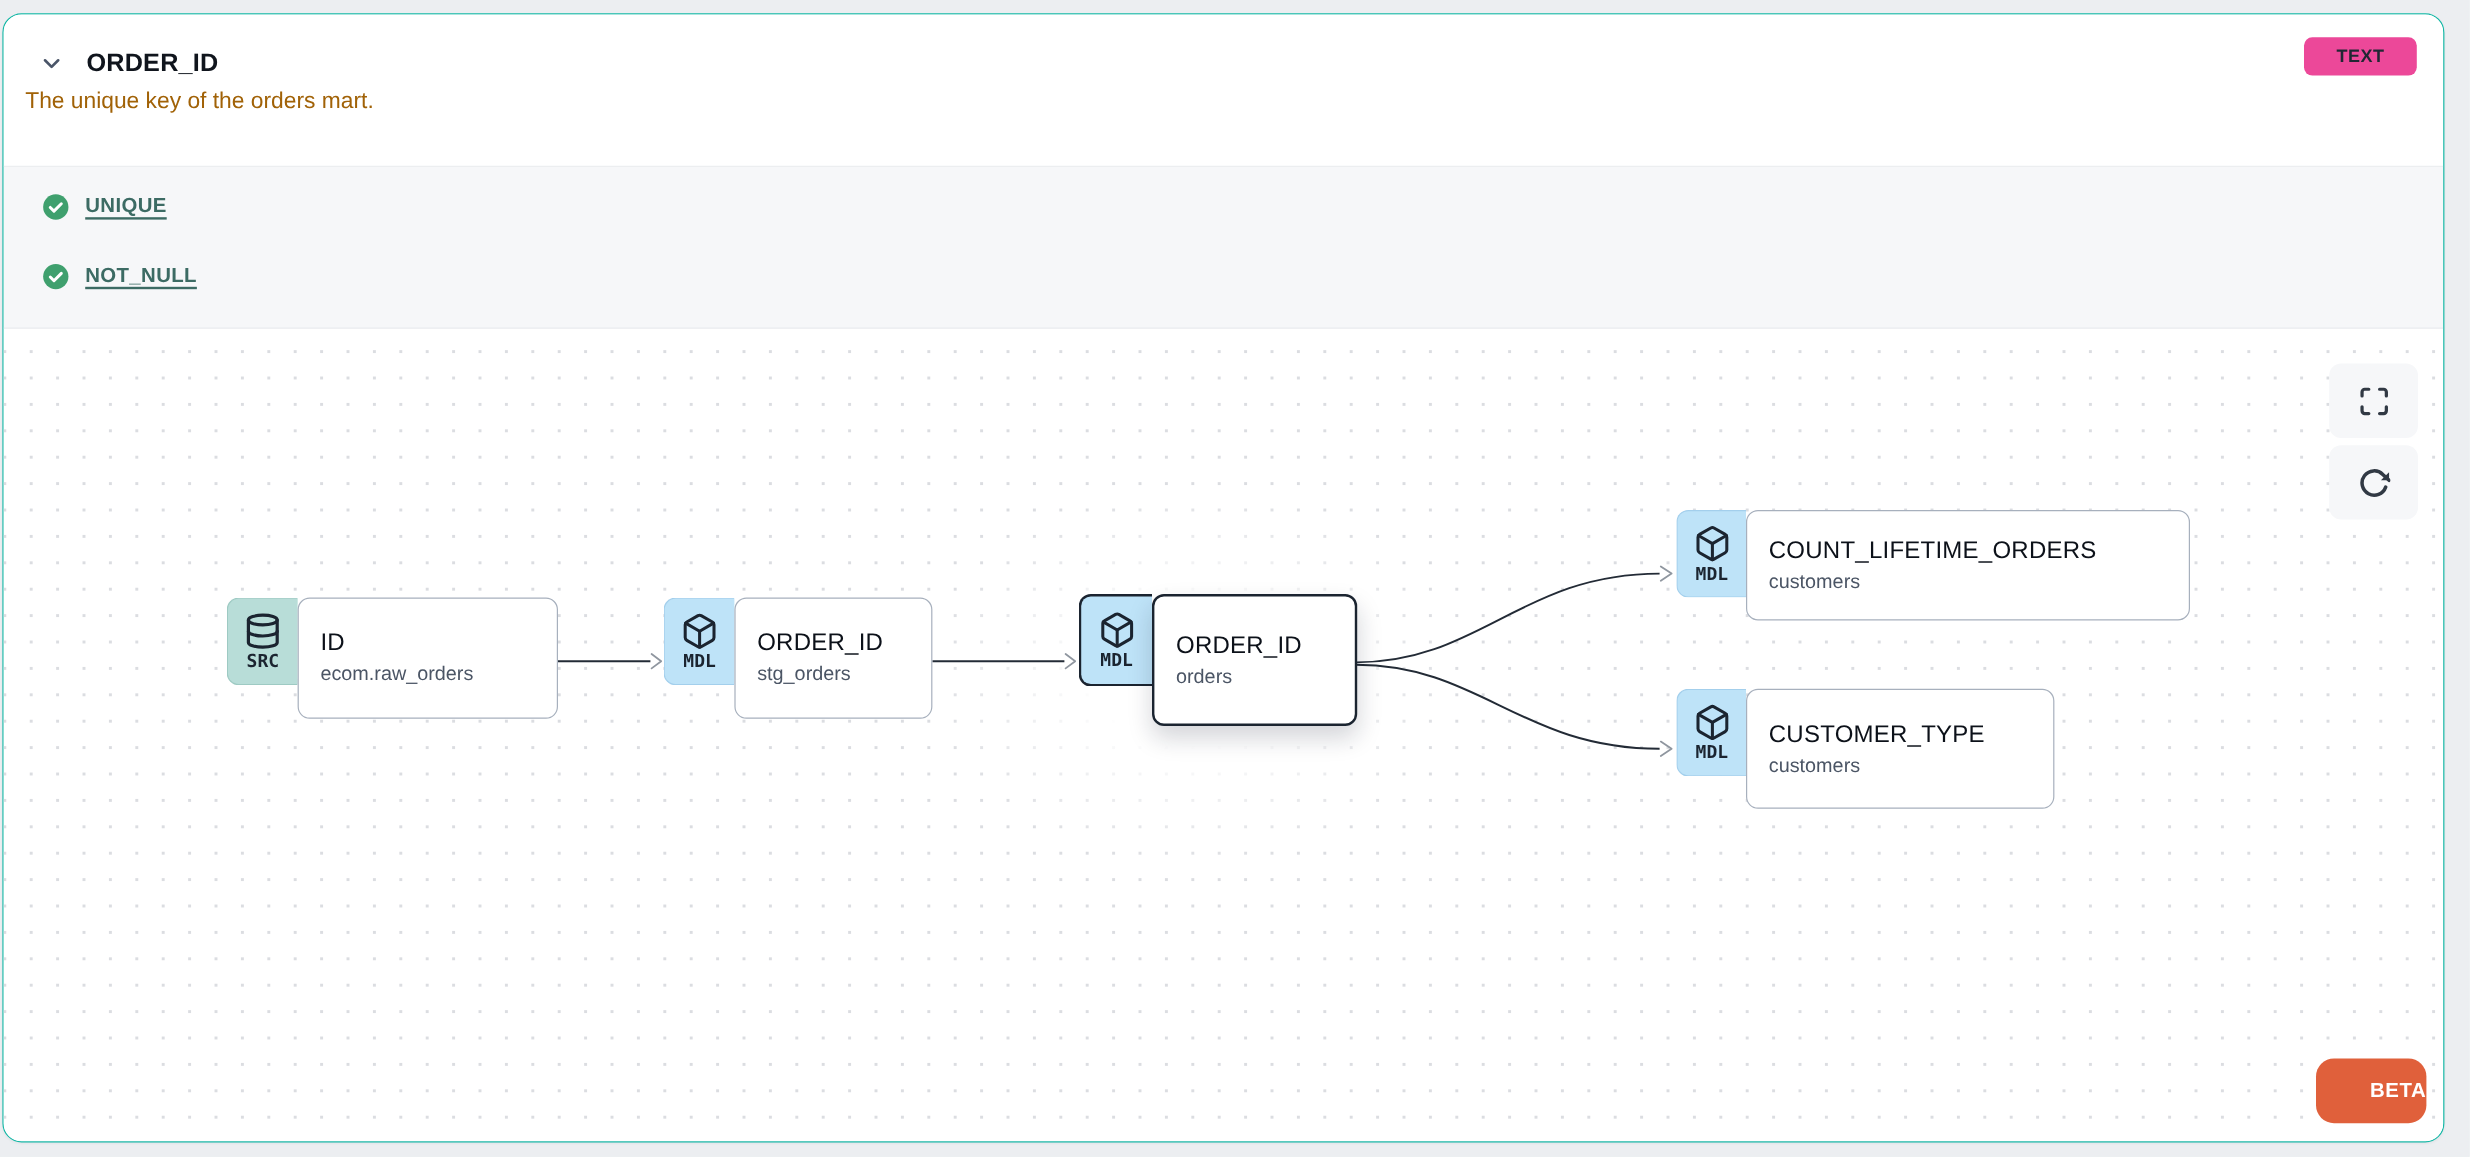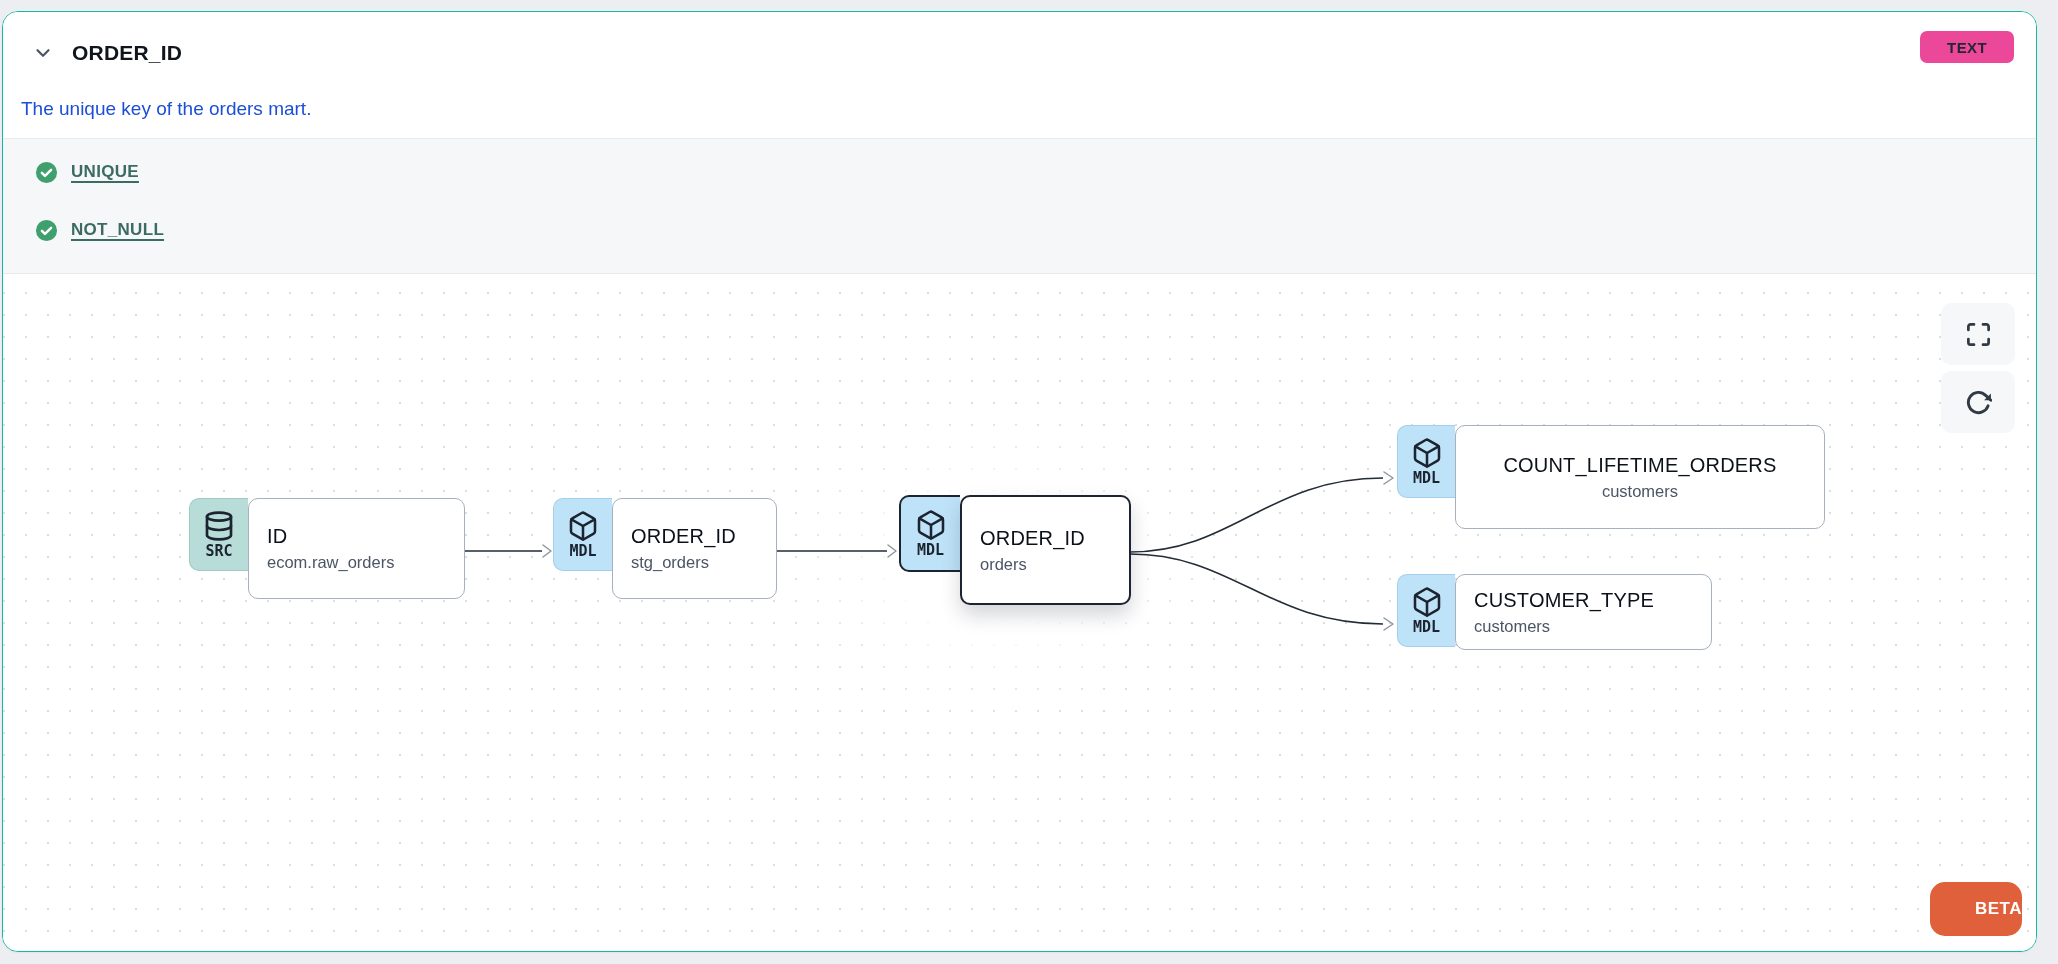--- a/index.html
+++ b/index.html
@@ -14,21 +14,21 @@
   .header { height:126px; padding:24px 22px 0 18px; position:relative; background:#fff; }
   .title-row { display:flex; align-items:center; height:34px; }
   .chev-btn { width:26px; height:26px; margin-left:9px; border:none; background:transparent; cursor:pointer;
               display:flex; align-items:center; justify-content:center; }
   .chev-btn svg { width:22px; height:22px; stroke:#4a5568; stroke-width:2.4; fill:none;
                   stroke-linecap:round; stroke-linejoin:round; }
   .page-title { margin-left:16px; font-size:21px; font-weight:700; color:#10151d; letter-spacing:.2px; }
   .type-badge { position:absolute; right:22px; top:19px; height:32px; padding:0 27px;
                 background:#ec4899; border-radius:7px; display:flex; align-items:center;
                 font-size:15px; font-weight:600; color:#1f2733; letter-spacing:.4px; }
-  .subtitle { margin-top:28px; font-size:19px; color:#1d4ed8; }
+  .subtitle { margin-top:4px; font-size:19px; color:#a16207; }
   
   .tests { height:136px; background:#f6f7f9; border-top:1px solid #e9ebee; border-bottom:1px solid #e7e9ed;
            padding:21px 24px 0 32px; }
   .test-row { display:flex; align-items:center; gap:13px; height:24px; margin-bottom:34px; }
   .check-ic { width:23px; height:23px; flex:0 0 23px; }
   .test-link { font-size:17px; font-weight:600; color:#3c6b64; text-decoration:underline;
                text-decoration-thickness:1.5px; text-underline-offset:4px; letter-spacing:.3px; cursor:pointer; }
   
   .canvas { position:relative; flex:1; background:#ffffff;
             background-image:radial-gradient(circle, #dbdde1 1.2px, transparent 1.4px);
@@ -171,38 +171,38 @@
       <div class="nbadge badge-mdl" style="width:58px; height:73px;">
         <span style="display:flex;">
           <svg viewBox="0 0 24 24" stroke-width="1.9">
               <path d="M21 16V8a2 2 0 0 0-1-1.73l-7-4a2 2 0 0 0-2 0l-7 4A2 2 0 0 0 3 8v8a2 2 0 0 0 1 1.73l7 4a2 2 0 0 0 2 0l7-4A2 2 0 0 0 21 16z"></path>
               <polyline points="3.27 6.96 12 12.01 20.73 6.96"></polyline>
               <line x1="12" y1="22.08" x2="12" y2="12"></line>
             </svg>
         </span>
         <span class="blabel">MDL</span>
       </div>
-      <div class="ncard" style="width:370px; height:104px;text-align:center;">
+      <div class="ncard" style="width:370px; height:92px;">
         <div class="ntitle">COUNT_LIFETIME_ORDERS</div>
         <div class="nsub">customers</div>
       </div>
     </div>
 
     <div class="node" style="left:1394px; top:300px;">
       <div class="nbadge badge-mdl" style="width:58px; height:73px;">
         <span style="display:flex;">
           <svg viewBox="0 0 24 24" stroke-width="1.9">
               <path d="M21 16V8a2 2 0 0 0-1-1.73l-7-4a2 2 0 0 0-2 0l-7 4A2 2 0 0 0 3 8v8a2 2 0 0 0 1 1.73l7 4a2 2 0 0 0 2 0l7-4A2 2 0 0 0 21 16z"></path>
               <polyline points="3.27 6.96 12 12.01 20.73 6.96"></polyline>
               <line x1="12" y1="22.08" x2="12" y2="12"></line>
             </svg>
         </span>
         <span class="blabel">MDL</span>
       </div>
-      <div class="ncard" style="width:257px; height:76px;">
+      <div class="ncard" style="width:257px; height:100px;">
         <div class="ntitle">CUSTOMER_TYPE</div>
         <div class="nsub">customers</div>
       </div>
     </div>
 
     <button class="canvas-btn" style="left:1938px; top:29px;">
       <span style="display:flex;">
         <svg viewBox="0 0 24 24" stroke-width="2.4">
             <path d="M8 3H5a2 2 0 0 0-2 2v3"></path>
             <path d="M21 8V5a2 2 0 0 0-2-2h-3"></path>

